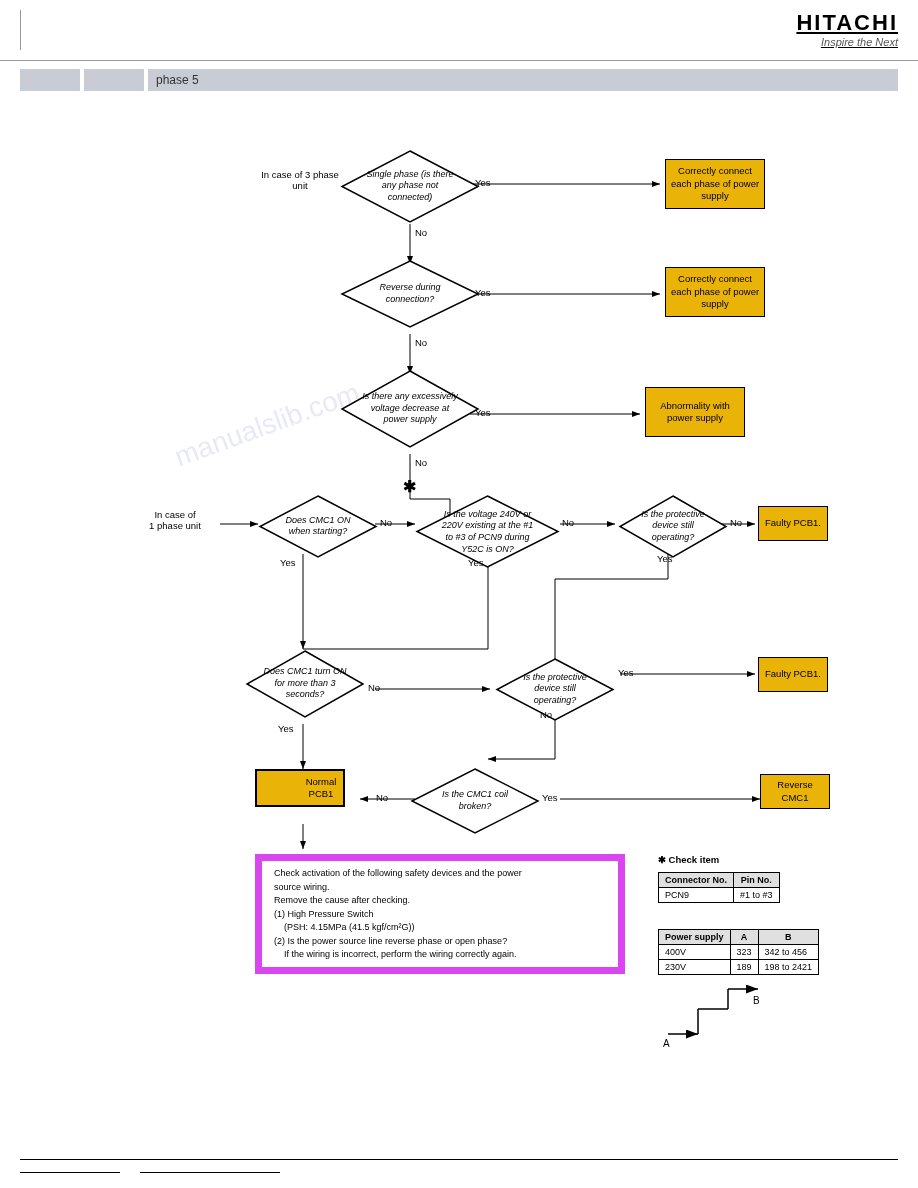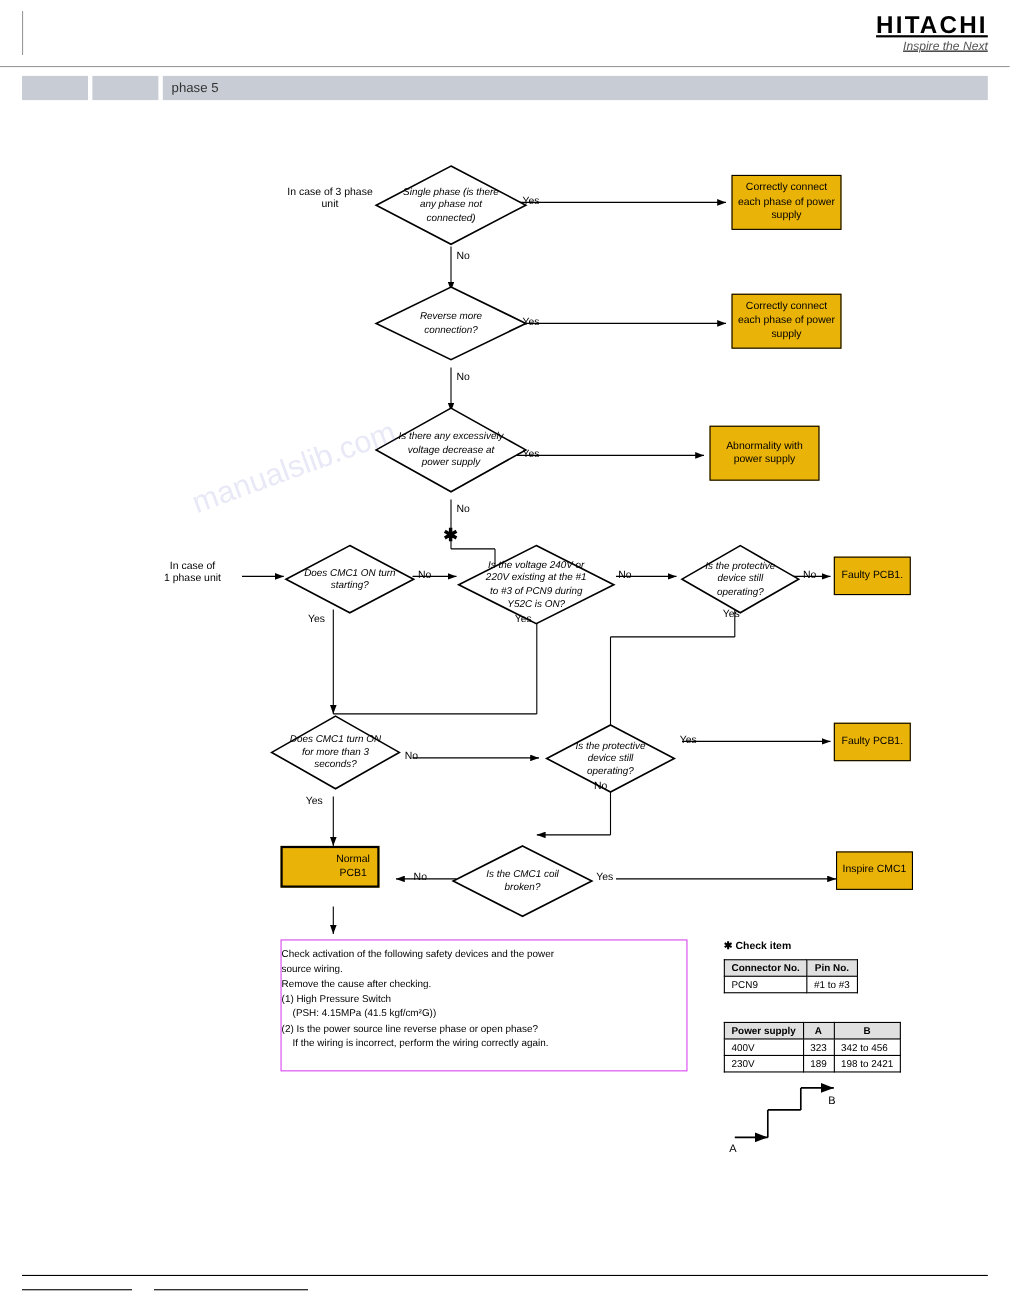--- a/index.html
+++ b/index.html
@@ -150,25 +150,25 @@
       color: rgba(100, 100, 200, 0.15);
       transform: rotate(-20deg);
       pointer-events: none;
       z-index: 10;
       white-space: nowrap;
     }
 
     
     .note-box {
       position: absolute;
-      border: 1px solid #d946ef;
+      border: 7px solid #d946ef;
       background: #fff;
       font-size: 9px;
       line-height: 1.5;
-      padding: 6px 0;
+      padding: 6px 12px;
     }
 
     
     .check-table {
       position: absolute;
       font-size: 9px;
     }
     .check-table table {
       border-collapse: collapse;
     }
@@ -276,21 +276,21 @@
     <div class="fc-label" style="left:455px; top:68px;">Yes</div>
 
     <div class="fc-label" style="left:395px; top:118px;">No</div>
 
     <div class="fc-box" style="left:645px; top:50px; width:100px; height:50px;">Correctly connect each phase of power supply</div>
 
     <div class="fc-diamond" style="left:320px; top:150px; width:140px; height:70px;">
       <svg viewBox="0 0 140 70" xmlns="http://www.w3.org/2000/svg">
         <polygon points="70,2 138,35 70,68 2,35" fill="white" stroke="black" stroke-width="1.5"></polygon>
       </svg>
-      <div class="fc-diamond-text">Reverse more connection?</div>
+      <div class="fc-diamond-text">Reverse during connection?</div>
     </div>
 
     <div class="fc-label" style="left:455px; top:178px;">Yes</div>
 
     <div class="fc-label" style="left:395px; top:228px;">No</div>
 
     <div class="fc-box" style="left:645px; top:158px; width:100px; height:50px;">Correctly connect each phase of power supply</div>
 
     <div class="fc-diamond" style="left:320px; top:260px; width:140px; height:80px;">
       <svg viewBox="0 0 140 80" xmlns="http://www.w3.org/2000/svg">
@@ -306,21 +306,21 @@
     <div class="fc-box" style="left:625px; top:278px; width:100px; height:50px;">Abnormality with power supply</div>
 
     <div class="fc-label" style="left:383px; top:368px; font-size:16px; font-weight:bold;">✱</div>
 
     <div class="fc-label" style="left:115px; top:400px; width:80px;">In case of<br>1 phase unit</div>
 
     <div class="fc-diamond" style="left:238px; top:385px; width:120px; height:65px;">
       <svg viewBox="0 0 120 65" xmlns="http://www.w3.org/2000/svg">
         <polygon points="60,2 118,32.5 60,63 2,32.5" fill="white" stroke="black" stroke-width="1.5"></polygon>
       </svg>
-      <div class="fc-diamond-text">Does CMC1 ON turn starting?</div>
+      <div class="fc-diamond-text">Does CMC1 ON when starting?</div>
     </div>
 
     <div class="fc-label" style="left:360px; top:408px;">No</div>
 
     <div class="fc-label" style="left:260px; top:448px;">Yes</div>
 
     <div class="fc-diamond" style="left:395px; top:385px; width:145px; height:75px;">
       <svg viewBox="0 0 145 75" xmlns="http://www.w3.org/2000/svg">
         <polygon points="72.5,2 143,37.5 72.5,73 2,37.5" fill="white" stroke="black" stroke-width="1.5"></polygon>
       </svg>
@@ -374,21 +374,21 @@
       <svg viewBox="0 0 130 68" xmlns="http://www.w3.org/2000/svg">
         <polygon points="65,2 128,34 65,66 2,34" fill="white" stroke="black" stroke-width="1.5"></polygon>
       </svg>
       <div class="fc-diamond-text">Is the CMC1 coil broken?</div>
     </div>
 
     <div class="fc-label" style="left:356px; top:683px;">No</div>
 
     <div class="fc-label" style="left:522px; top:683px;">Yes</div>
 
-    <div class="fc-box" style="left:740px; top:665px; width:70px; height:35px;">Inspire CMC1</div>
+    <div class="fc-box" style="left:740px; top:665px; width:70px; height:35px;">Reverse CMC1</div>
 
     <div class="note-box" style="left:235px; top:745px; width:370px; height:120px;">
       <div>Check activation of the following safety devices and the power<br>source wiring.<br>Remove the cause after checking.<br>(1) High Pressure Switch<br>&nbsp;&nbsp;&nbsp;&nbsp;(PSH: 4.15MPa (41.5 kgf/cm²G))<br>(2) Is the power source line reverse phase or open phase?<br>&nbsp;&nbsp;&nbsp;&nbsp;If the wiring is incorrect, perform the wiring correctly again.</div>
     </div>
 
     <div style="position:absolute; left:638px; top:745px; font-size:9.5px; font-weight:bold;">✱ Check item</div>
 
     <div class="check-table" style="left:638px; top:763px;">
       <table>
         <tbody>

